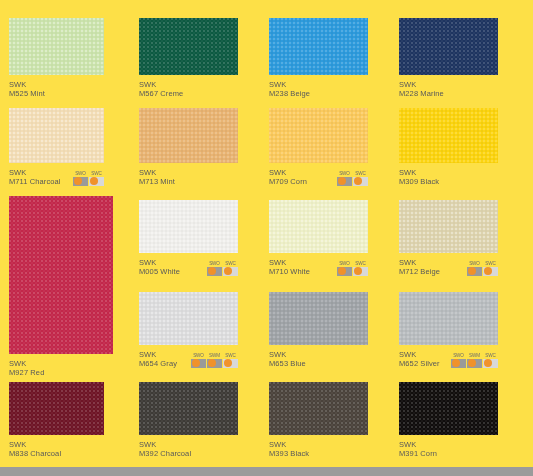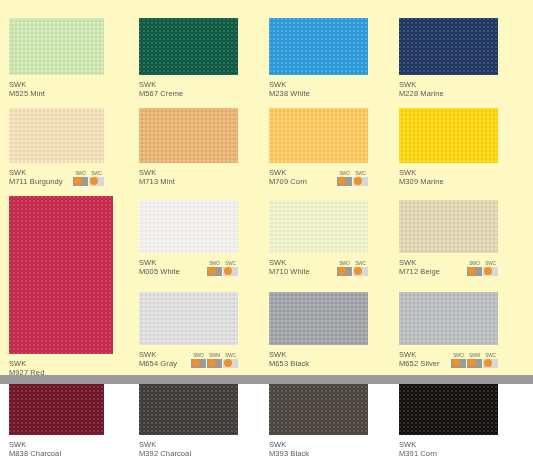--- a/index.html
+++ b/index.html
@@ -7,22 +7,22 @@
   html, body {
     margin: 0; padding: 0;
     width: 533px; height: 476px;
     background: #ffffff;
     font-family: "Liberation Sans", sans-serif;
     overflow: hidden;
   }
   #catalog {
     position: relative;
     width: 533px;
-    height: 384px;
-    background: #fef9c3;
+    height: 476px;
+    background: #fde047;
   }
   .swatch-card {
     position: absolute;
   }
   .swatch-chip {
     width: 100%;
     border: 0;
     position: relative;
     overflow: hidden;
     background-repeat: repeat;
@@ -137,39 +137,39 @@
             <span class="brand-line">SWK</span>
             <span class="code-line">M567 Creme</span>
           </div>
         </div>
       </div>
       <div class="swatch-card" style="left: 269px; top: 18px; width: 99px;">
         <div class="swatch-chip" style="height: 57px; background: rgb(46, 155, 221);"></div>
         <div class="caption-row">
           <div class="caption-text">
             <span class="brand-line">SWK</span>
-            <span class="code-line">M238 White</span>
+            <span class="code-line">M238 Beige</span>
           </div>
         </div>
       </div>
       <div class="swatch-card" style="left: 399px; top: 18px; width: 99px;">
         <div class="swatch-chip dark-weave" style="height: 57px; background: rgb(29, 52, 96);"></div>
         <div class="caption-row">
           <div class="caption-text">
             <span class="brand-line">SWK</span>
             <span class="code-line">M228 Marine</span>
           </div>
         </div>
       </div>
       <div class="swatch-card" style="left: 9px; top: 108px; width: 95px;">
         <div class="swatch-chip light-weave" style="height: 55px; background: rgb(243, 221, 182);"></div>
         <div class="caption-row">
           <div class="caption-text">
             <span class="brand-line">SWK</span>
-            <span class="code-line">M711 Burgundy</span>
+            <span class="code-line">M711 Charcoal</span>
           </div>
           <div class="badge-group">
             <div class="badge">
               <span class="badge-label">SWO</span>
               <span class="badge-icon"></span>
             </div>
             <div class="badge">
               <span class="badge-label">SWC</span>
               <span class="badge-icon light-bg"></span>
             </div>
@@ -202,21 +202,21 @@
               <span class="badge-icon light-bg"></span>
             </div>
           </div>
         </div>
       </div>
       <div class="swatch-card" style="left: 399px; top: 108px; width: 99px;">
         <div class="swatch-chip" style="height: 55px; background: rgb(252, 212, 16);"></div>
         <div class="caption-row">
           <div class="caption-text">
             <span class="brand-line">SWK</span>
-            <span class="code-line">M309 Marine</span>
+            <span class="code-line">M309 Black</span>
           </div>
         </div>
       </div>
       <div class="swatch-card" style="left: 9px; top: 196px; width: 104px;">
         <div class="swatch-chip dark-weave" style="height: 158px; background: rgb(194, 39, 74);"></div>
         <div class="caption-row">
           <div class="caption-text">
             <span class="brand-line">SWK</span>
             <span class="code-line">M927 Red</span>
           </div>
@@ -300,21 +300,21 @@
               <span class="badge-icon light-bg"></span>
             </div>
           </div>
         </div>
       </div>
       <div class="swatch-card" style="left: 269px; top: 292px; width: 99px;">
         <div class="swatch-chip" style="height: 53px; background: rgb(160, 164, 168);"></div>
         <div class="caption-row">
           <div class="caption-text">
             <span class="brand-line">SWK</span>
-            <span class="code-line">M653 Black</span>
+            <span class="code-line">M653 Blue</span>
           </div>
         </div>
       </div>
       <div class="swatch-card" style="left: 399px; top: 292px; width: 99px;">
         <div class="swatch-chip" style="height: 53px; background: rgb(185, 189, 192);"></div>
         <div class="caption-row">
           <div class="caption-text">
             <span class="brand-line">SWK</span>
             <span class="code-line">M652 Silver</span>
           </div>

